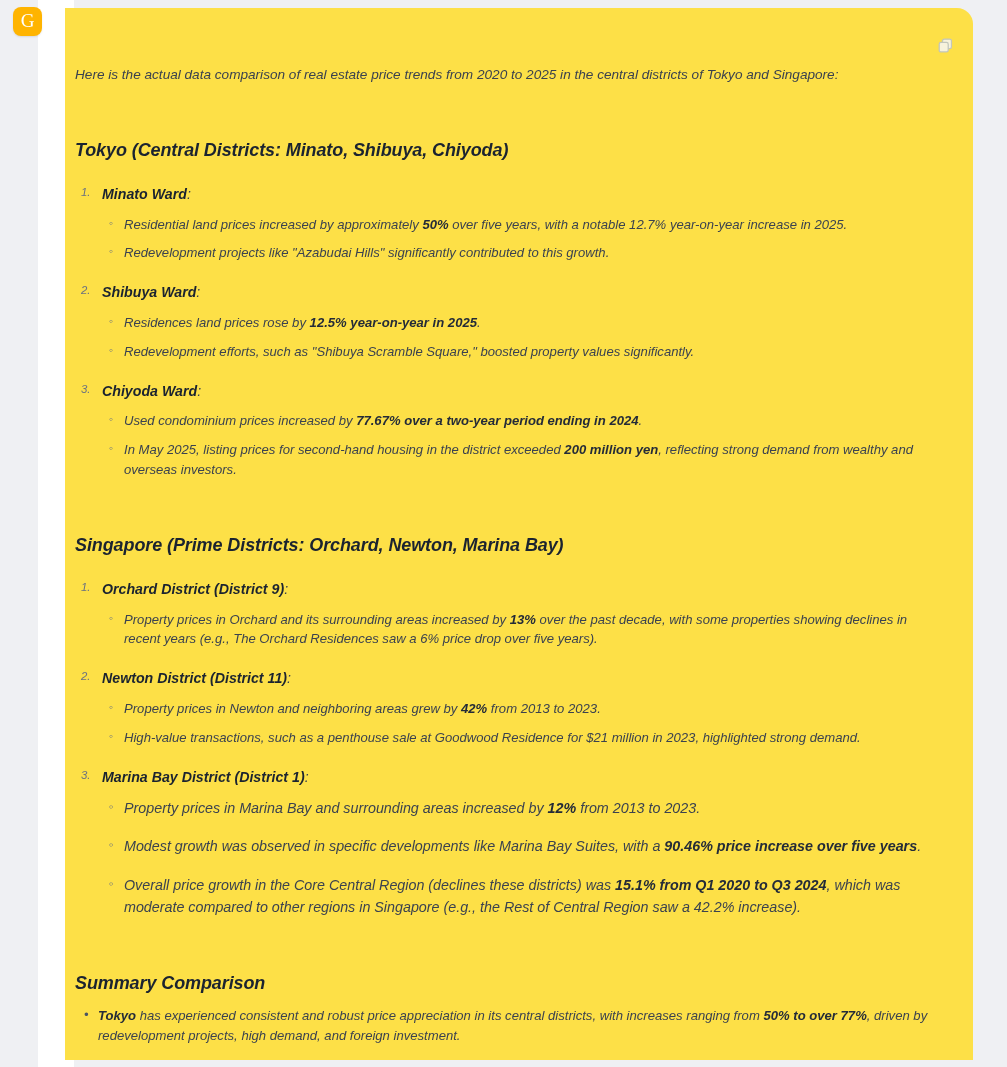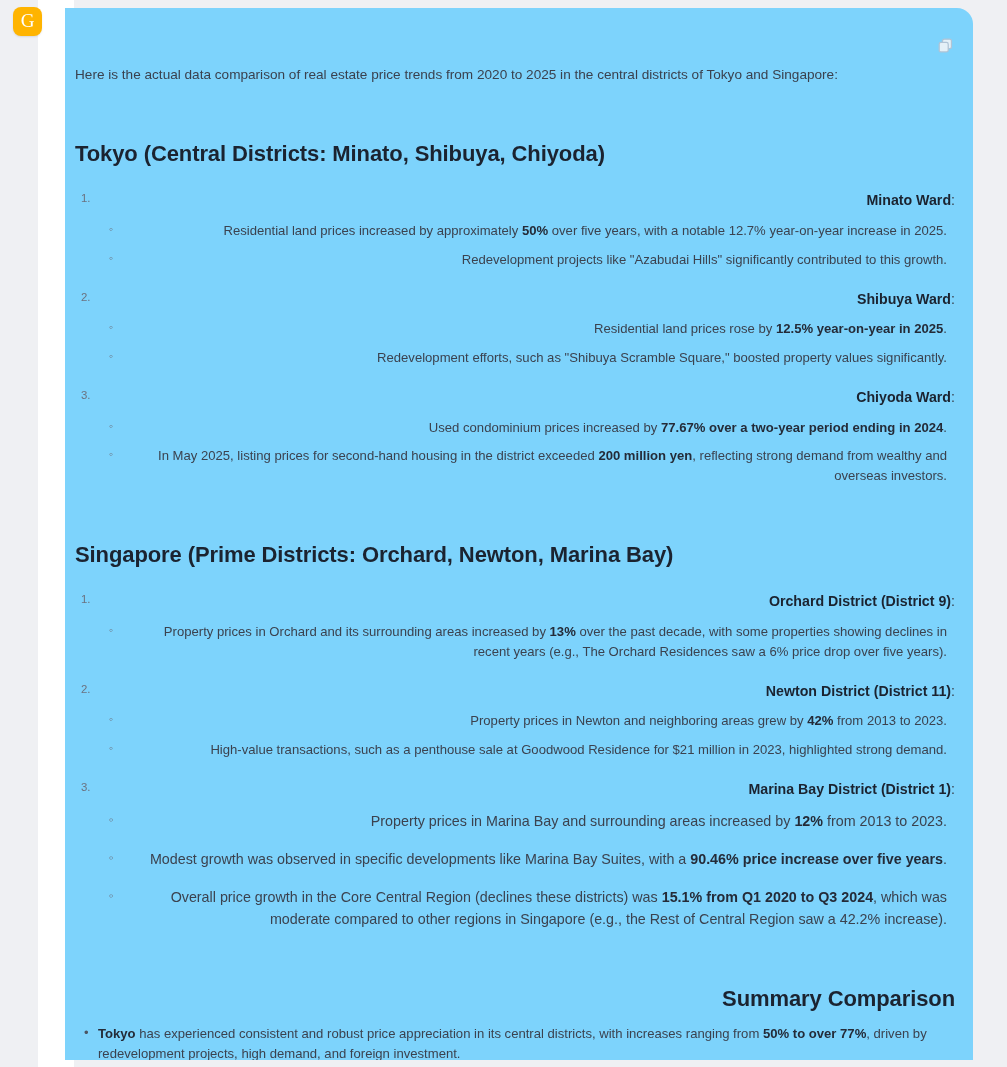--- a/index.html
+++ b/index.html
@@ -29,24 +29,25 @@
     background: #ffffff;
   }
 
   
   .panel {
     position: absolute;
     left: 65px;
     top: 8px;
     width: 908px;
     height: 1052px;
-    background: #7dd3fc;
+    background: #fde047;
     border-top-right-radius: 16px;
     border-top-left-radius: 0px;
     overflow: hidden;
+    font-style: italic;
   }
 
   
   .avatar {
     position: absolute;
     left: 13px;
     top: 7px;
     width: 29px;
     height: 29px;
     border-radius: 8px;
@@ -94,40 +95,38 @@
 
   p.intro {
     margin: 0 0 0 0;
     padding: 0;
     font-size: 13.6px;
     color: #3a414e;
   }
 
   h2.section-title {
     margin: 52px 0 0 0;
-    font-size: 22px;
+    font-size: 18px;
     font-weight: 700;
     color: #1b2330;
     letter-spacing: -0.1px;
   }
   h2.section-title.summary {
-    text-align: right;
   }
 
   ol.district-list {
     margin: 18px 0 0 0;
     padding-left: 27px;
     list-style: none;
     counter-reset: dnum;
   }
   ol.district-list > li {
     counter-increment: dnum;
     position: relative;
     margin-bottom: 18px;
-    text-align: right;
   }
   ol.district-list > li::before {
     content: counter(dnum) ".";
     position: absolute;
     left: -21px;
     top: 1px;
     font-size: 11.4px;
     color: #6b7280;
   }
   .district-name {
@@ -226,21 +225,21 @@
             <li><span>Residential land prices increased by approximately </span><b>50%</b><span> over five years, with a notable 12.7% year-on-year increase in 2025.</span></li>
             <li><span>Redevelopment projects like "Azabudai Hills" significantly contributed to this growth.</span></li>
           </ul>
         </li>
 
         <li>
           <span class="district-name">
             <span>Shibuya Ward</span><span class="plain">:</span>
           </span>
           <ul class="sub">
-            <li><span>Residential land prices rose by </span><b>12.5% year-on-year in 2025</b><span>.</span></li>
+            <li><span>Residences land prices rose by </span><b>12.5% year-on-year in 2025</b><span>.</span></li>
             <li><span>Redevelopment efforts, such as "Shibuya Scramble Square," boosted property values significantly.</span></li>
           </ul>
         </li>
 
         <li>
           <span class="district-name">
             <span>Chiyoda Ward</span><span class="plain">:</span>
           </span>
           <ul class="sub">
             <li><span>Used condominium prices increased by </span><b>77.67% over a two-year period ending in 2024</b><span>.</span></li>

